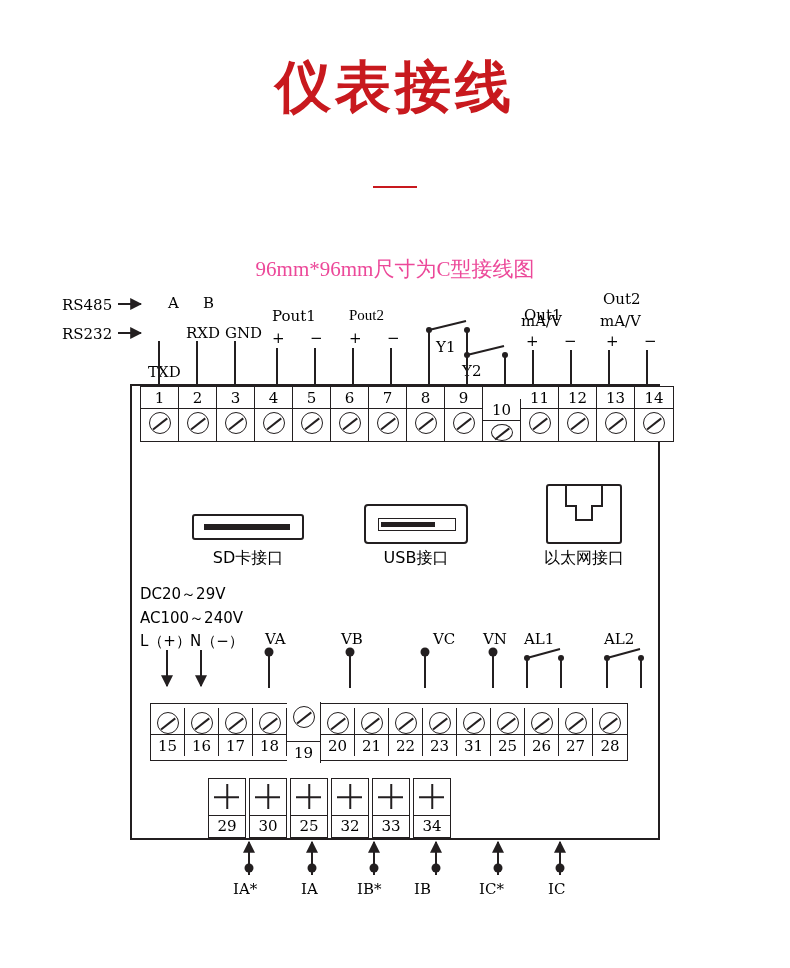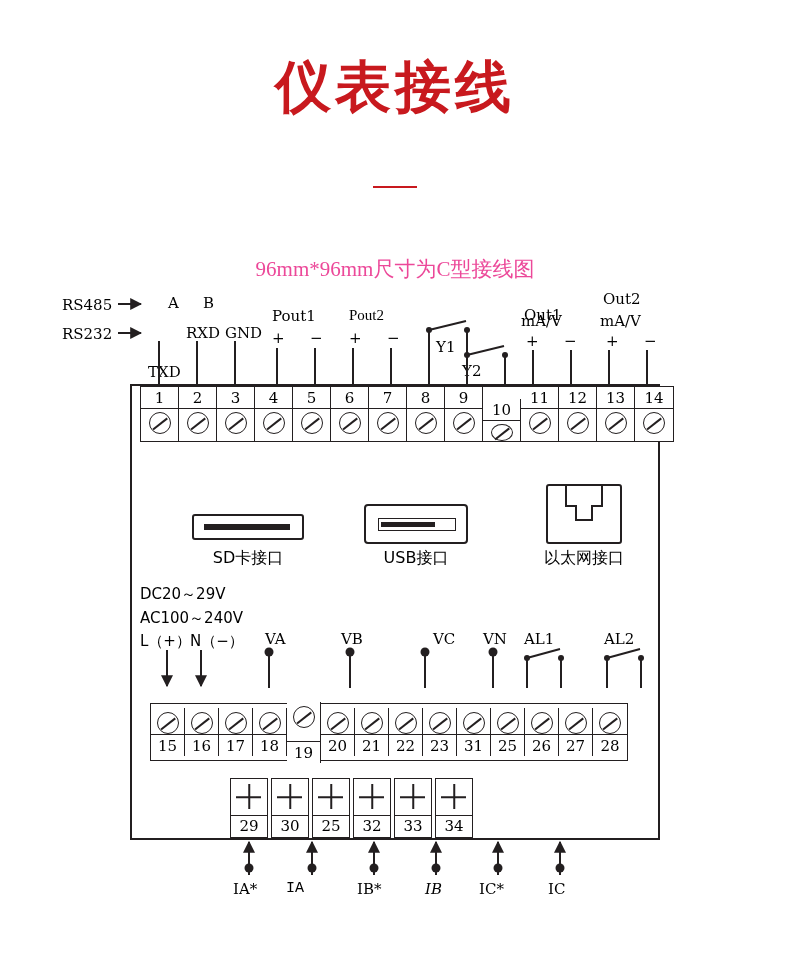--- a/index.html
+++ b/index.html
@@ -140,21 +140,21 @@
   
   .ct-row {
     position: absolute;
     display: flex;
     gap: 25px;
   }
   .ct {
     width: 16px;
     display: flex;
     flex-direction: column;
-    align-items: flex-start;
+    align-items: flex-end;
   }
   .ct .sq {
     width: 38px;
     height: 38px;
     border: 1.5px solid #231f20;
     box-sizing: border-box;
     position: relative;
     background: #fff;
   }
   .ct .sq::before, .ct .sq::after {
@@ -471,23 +471,23 @@
       <div class="sq"></div>
       <div class="cnum">33</div>
     </div>
     <div class="ct">
       <div class="sq"></div>
       <div class="cnum">34</div>
     </div>
   </div>
 
   <div class="lbl" style="left:233px; top:880px;">IA*</div>
-  <div class="lbl" style="left:286px; top:880px;font-family:Liberation Mono, monospace;">IA</div>
+  <div class="lbl" style="left:301px; top:880px;">IA</div>
   <div class="lbl" style="left:357px; top:880px;">IB*</div>
-  <div class="lbl" style="left:425px; top:880px;font-style:italic;">IB</div>
+  <div class="lbl" style="left:414px; top:880px;">IB</div>
   <div class="lbl" style="left:479px; top:880px;">IC*</div>
   <div class="lbl" style="left:548px; top:880px;">IC</div>
 
   <svg class="overlay">
     <defs>
       <marker id="arrow" viewBox="0 0 10 10" refX="9" refY="5" markerWidth="6" markerHeight="6" orient="auto-start-reverse">
         <path d="M 0 0 L 10 5 L 0 10 z" fill="#231f20"></path>
       </marker>
       <marker id="arrowup" viewBox="0 0 10 10" refX="9" refY="5" markerWidth="6" markerHeight="6" orient="auto-start-reverse">
         <path d="M 0 0 L 10 5 L 0 10 z" fill="#231f20"></path>

